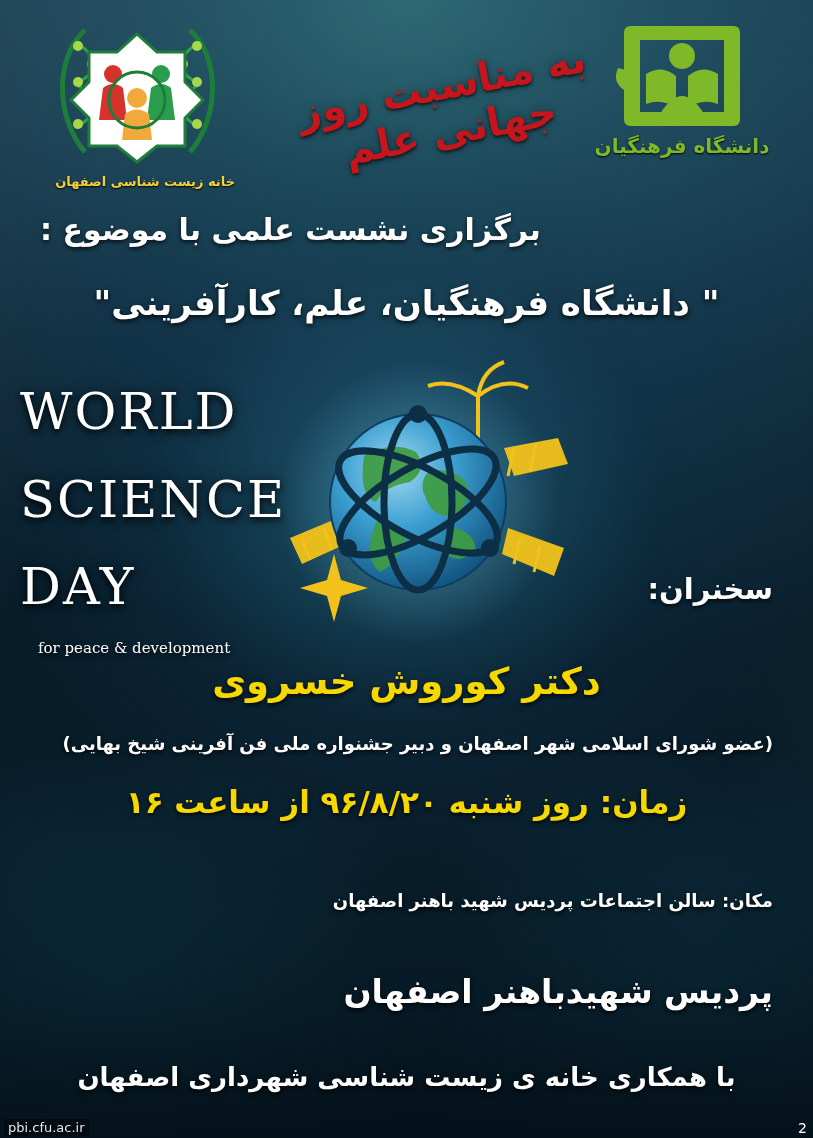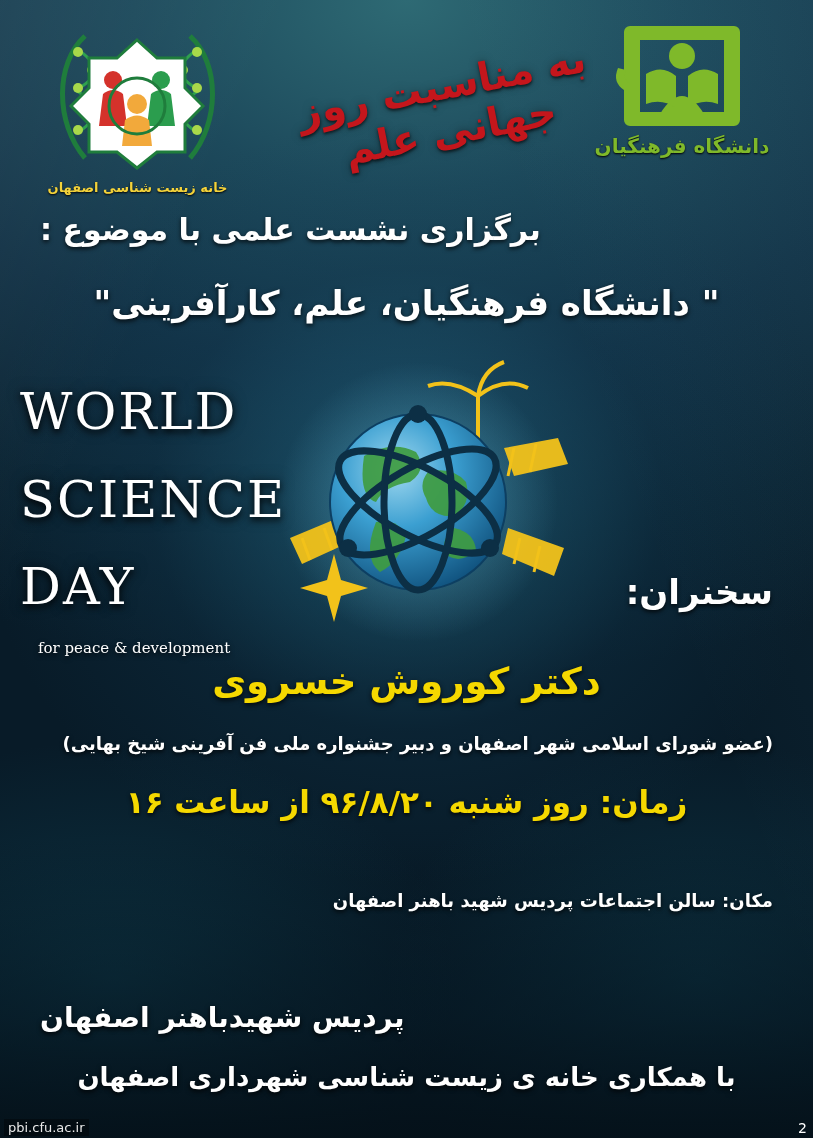--- a/index.html
+++ b/index.html
@@ -36,23 +36,23 @@
     position: absolute;
     left: 0; right: 0; bottom: 0;
     height: 300px;
     background: linear-gradient(to bottom, rgba(5,20,30,0) 0%, rgba(5,20,30,0.55) 60%, rgba(4,16,24,0.9) 100%);
     pointer-events: none;
   }
   .layer { position: absolute; z-index: 3; }
 
   
   .logo-left {
-    left: 40px; top: 18px;
+    left: 40px; top: 12px;
     width: 195px; height: 200px;
-    text-align: center;
+    text-align: right;
   }
   .logo-left .bio-mark { width: 185px; height: 160px; display: block; margin: 0 auto; }
   .logo-left .caption {
     color: #f3d23a;
     font-size: 13px;
     font-weight: bold;
     letter-spacing: .3px;
     text-shadow: 0 1px 2px #000;
     margin-top: 2px;
     white-space: nowrap;
@@ -133,21 +133,21 @@
   .globe-wrap {
     left: 268px; top: 352px;
     width: 300px; height: 300px;
   }
   .globe-wrap svg { width: 300px; height: 300px; display: block; }
 
   
   .speaker-label {
     right: 40px; top: 572px;
     color: #ffffff;
-    font-size: 34px;
+    font-size: 29px;
     font-weight: bold;
     text-shadow: 0 2px 4px rgba(0,0,0,0.8);
   }
   .speaker-name {
     left: 40px; right: 40px; top: 660px;
     text-align: center;
     color: #f5d800;
     font-size: 37px;
     font-weight: bold;
     text-shadow: 0 2px 5px rgba(0,0,0,0.85);
@@ -174,24 +174,24 @@
     left: 40px; right: 40px; top: 890px;
     text-align: right;
     color: #ffffff;
     font-size: 18px;
     font-weight: bold;
     text-shadow: 0 2px 4px rgba(0,0,0,0.85);
   }
 
   
   .footer-host {
-    left: 40px; right: 40px; top: 1001px;
-    text-align: left;
-    color: #ffffff;
-    font-size: 28px;
+    left: 40px; right: 40px; top: 972px;
+    text-align: right;
+    color: #ffffff;
+    font-size: 33px;
     font-weight: bold;
     text-shadow: 0 2px 5px rgba(0,0,0,0.9);
   }
   .footer-partner {
     left: 20px; right: 20px; top: 1062px;
     text-align: center;
     color: #ffffff;
     font-size: 26px;
     font-weight: bold;
     text-shadow: 0 2px 5px rgba(0,0,0,0.9);

